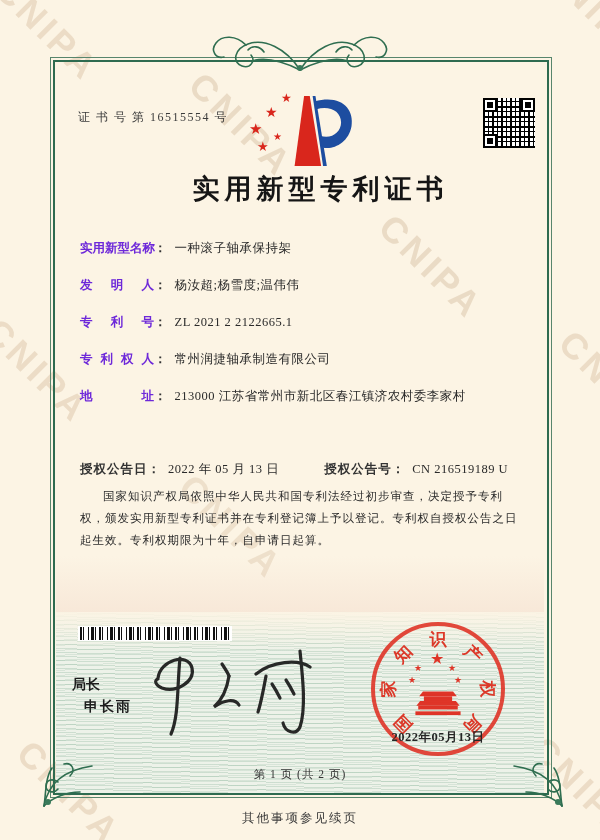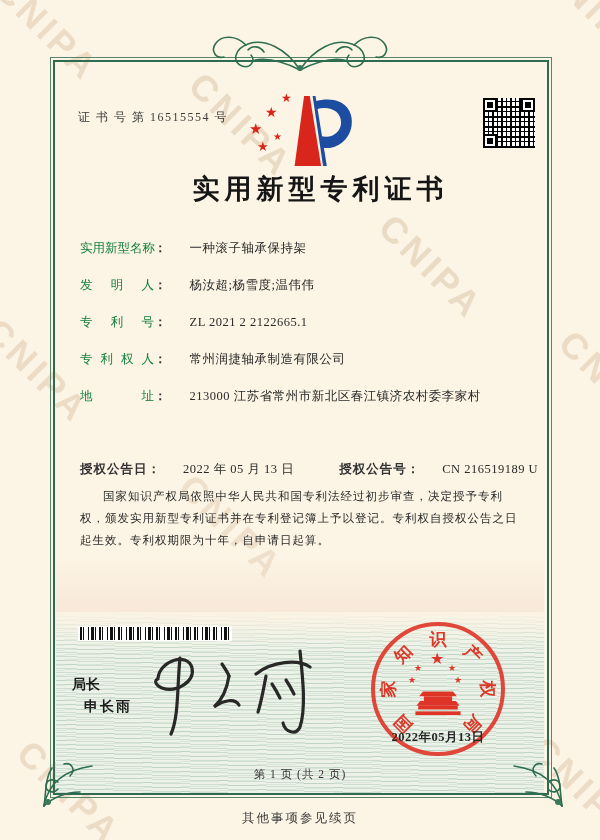--- a/index.html
+++ b/index.html
@@ -49,23 +49,23 @@
   .lstar:nth-of-type(3){left:4px;top:28px;font-size:15px;}
   .lstar:nth-of-type(4){left:12px;top:46px;font-size:13px;}
   .lstar:nth-of-type(5){left:28px;top:38px;font-size:10px;}
   .logo svg{position:absolute;left:44px;top:0;}
   
   .title{position:absolute;left:0;right:0;top:171px;z-index:3;text-align:center;
          font-size:27px;font-weight:bold;letter-spacing:5px;color:#151515;padding-left:41px;}
   
   .fields{position:absolute;left:80px;top:240px;z-index:3;font-size:12.5px;color:#2a2a2a;}
   .frow{height:37px;white-space:nowrap;}
-  .flabel{display:inline-block;width:74px;text-align:justify;text-align-last:justify;font-weight:normal;color:#15803d;}
+  .flabel{display:inline-block;width:74px;text-align:justify;text-align-last:justify;font-weight:bold;color:#6d28d9;}
   .fcolon{font-weight:bold;color:#333;}
-  .fvalue{margin-left:23px;letter-spacing:0.5px;}
+  .fvalue{margin-left:8px;letter-spacing:0.5px;}
   .grant{position:absolute;left:80px;top:461px;z-index:3;font-size:12.5px;white-space:nowrap;color:#2a2a2a;}
   .grant .second{margin-left:42px;}
   .glabel{font-weight:bold;color:#333;letter-spacing:1px;}
   
   .bodytext{position:absolute;left:80px;top:485px;width:444px;z-index:3;
             font-size:11.5px;line-height:22px;letter-spacing:1px;color:#2b2b2b;}
   .bodytext p{margin:0;text-indent:2em;}
   
   .barcode{position:absolute;left:78px;top:626px;width:154px;height:15px;z-index:3;background:#fff;padding:1px 2px;box-sizing:border-box;}
   .barcode-bars{width:100%;height:100%;

